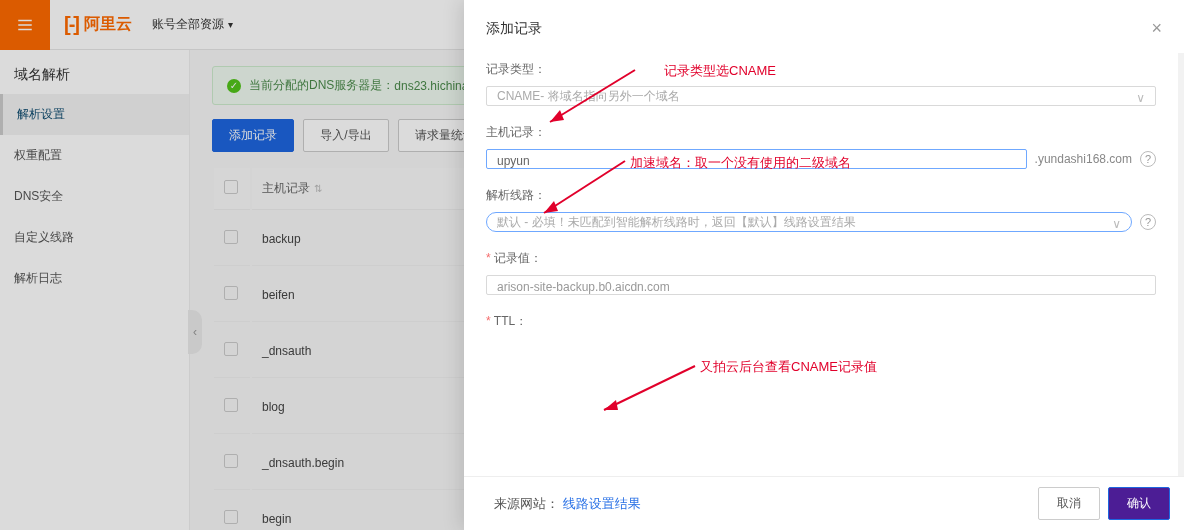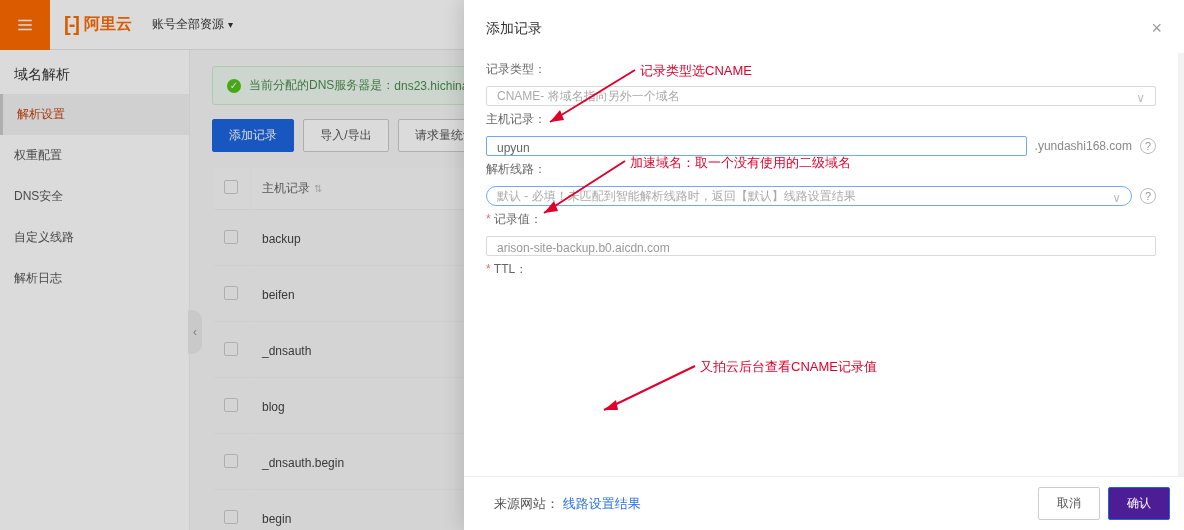--- a/index.html
+++ b/index.html
@@ -17,21 +17,21 @@
 .searchbox input { width: 50px; height: 28px; border: 1px solid #ccc; border-radius: 3px; padding: 0 6px 0 26px; font-size: 12px; }
 .searchbox .sicon { position: absolute; left: 7px; top: 7px; color: #888; font-size: 14px; }
 
 
 .mainwrap { display: flex; height: 480px; }
 
 
 .leftnav { width: 190px; background: #fff; border-right: 1px solid #eee; }
 .leftnav h3 { padding: 16px 14px 10px; font-weight: normal; font-size: 14px; color: #333; }
 .leftnav .item { padding: 12px 14px; color: #555; cursor: pointer; font-size: 12px; }
-.leftnav .item.active { background: #f3f3f3; color: #c2410c; border-left: 3px solid #ccc; }
+.leftnav .item.active { background: #f3f3f3; color: #0c4a6e; border-left: 3px solid #ccc; }
 
 
 .content { flex: 1; padding: 16px 0 0 22px; position: relative; }
 .collapse-chip { position: absolute; left: -2px; top: 260px; width: 14px; height: 44px; background: #eaeaea; border-radius: 0 10px 10px 0; display: flex; align-items: center; justify-content: center; color: #999; cursor: pointer; }
 .notice { background: #effaf0; border: 1px solid #cdeccd; border-radius: 3px; padding: 10px 14px; margin-bottom: 14px; display: flex; align-items: center; color: #4b8a4b; font-size: 12px; }
 .notice .ok { width: 14px; height: 14px; border-radius: 50%; background: #52c41a; color: #fff; font-size: 10px; display: inline-flex; align-items: center; justify-content: center; margin-right: 8px; }
 
 .btnrow { margin-bottom: 14px; }
 .btn { display: inline-block; padding: 7px 16px; border: 1px solid #ccc; background: #fff; color: #555; margin-right: 6px; cursor: pointer; font-size: 12px; border-radius: 2px; }
 .btn.primary { background: #1e66e0; border-color: #1e66e0; color: #fff; }
@@ -43,21 +43,21 @@
 .cb { width: 14px; height: 14px; border: 1px solid #ccc; border-radius: 2px; display: inline-block; cursor: pointer; }
 
 
 .overlay { position: absolute; inset: 0; background: rgba(0,0,0,0.14); z-index: 50; }
 .modal { position: absolute; right: 0; top: 0; bottom: 0; width: 720px; background: #fff; z-index: 60; box-shadow: -4px 0 18px rgba(0,0,0,.12); display: flex; flex-direction: column; }
 .modal-hdr { padding: 18px 22px 14px; display: flex; align-items: center; }
 .modal-hdr h2 { font-size: 14px; color: #333; font-weight: normal; }
 .modal-close { margin-left: auto; color: #999; font-size: 18px; cursor: pointer; }
 .modal-body { padding: 8px 22px 10px; flex: 1; overflow: auto; border-right: 6px solid #f2f2f2; }
 
-.form-row { margin-bottom: 5px; }
+.form-row { margin-bottom: 18px; }
 .form-label { color: #666; font-size: 12px; margin-bottom: 8px; }
 .req::before { content: "* "; color: #f56c6c; }
 .sel, .inp { width: 100%; height: 20px; border: 1px solid #d9d9d9; border-radius: 2px; padding: 0 10px; font-size: 12px; color: #666; display: flex; align-items: flex-end; justify-content: space-between; background: #fff; }
 .sel .chev { color: #bbb; }
 .host-wrap { display: flex; align-items: center; gap: 8px; }
 .host-wrap .inp { flex: 1; border-color: #6fa8ff; }
 .route-wrap { display:flex; align-items:center; gap:8px; }
 .route-wrap .sel { flex:1; border-color:#6fa8ff;border-radius:18px; }
 .suffix { color: #888; font-size: 12px; }
 .help { width: 16px; height: 16px; border-radius: 50%; border: 1px solid #bbb; color: #999; display: inline-flex; align-items: center; justify-content: center; font-size: 11px; cursor: pointer; }
@@ -233,21 +233,21 @@
       <span>来源网站：</span>
       <span class="link">线路设置结果</span>
     </span>
     <div class="ftr-btns">
       <span class="btn2">取消</span>
       <span class="btn2 primary">确认</span>
     </div>
   </div>
 </div>
 
-<div class="anno" style="left:640px; top:62px;">记录类型选CNAME</div>
+<div class="anno" style="left:664px; top:62px;">记录类型选CNAME</div>
 <svg class="arrow" style="left:540px; top:62px; width:100px; height:70px;">
   <line x1="95" y1="8" x2="10" y2="60" stroke="#e1002b" stroke-width="2"></line>
   <polygon points="10,60 20,48 24,58" fill="#e1002b"></polygon>
 </svg>
 
 <div class="anno" style="left:630px; top:154px;">加速域名：取一个没有使用的二级域名</div>
 <svg class="arrow" style="left:530px; top:155px; width:100px; height:68px;">
   <line x1="95" y1="6" x2="14" y2="58" stroke="#e1002b" stroke-width="2"></line>
   <polygon points="14,58 24,46 28,56" fill="#e1002b"></polygon>
 </svg>

